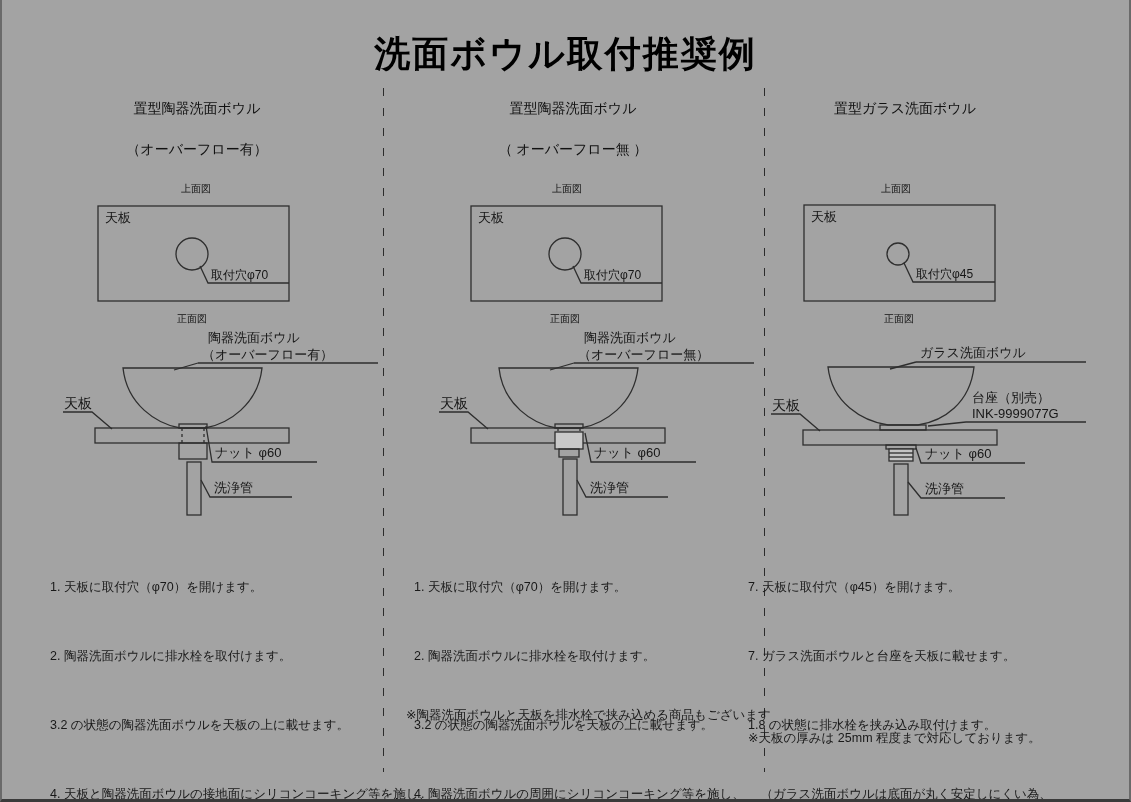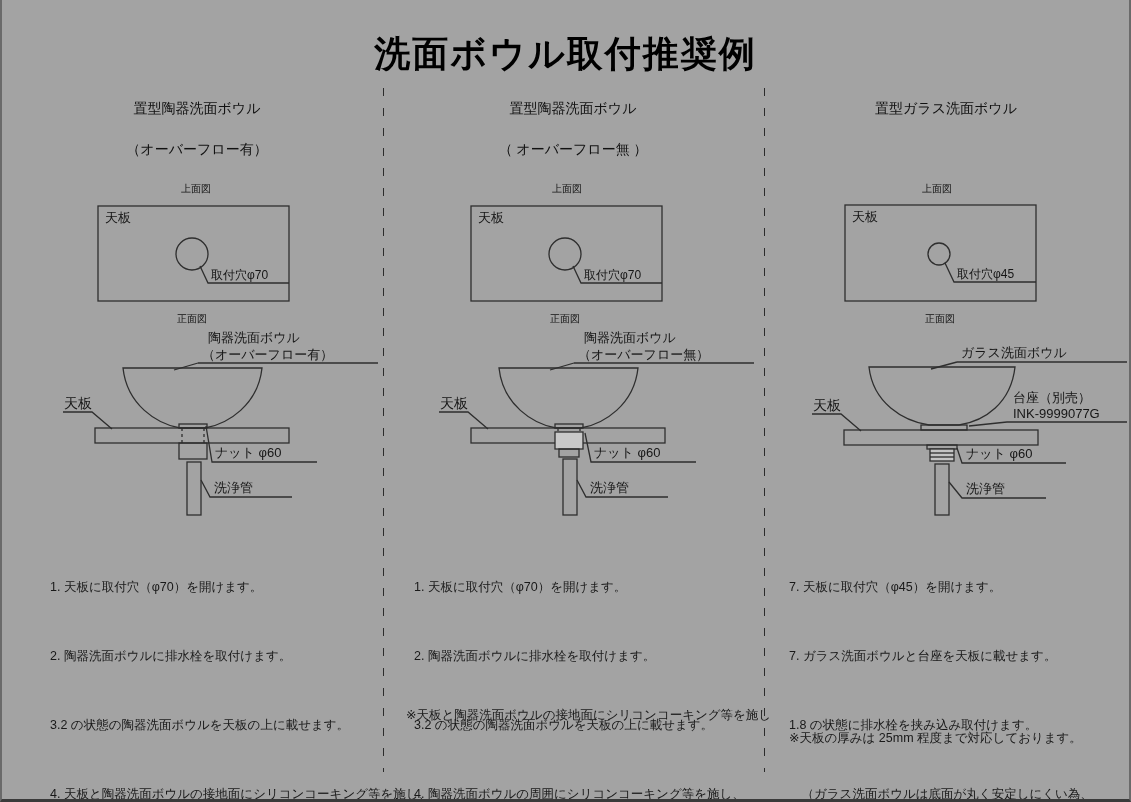--- a/index.html
+++ b/index.html
@@ -131,26 +131,26 @@
 
     <div class="steps" style="top:530px; left:30px;">
       <div>1. 天板に取付穴（φ70）を開けます。</div>
       <div>2. 陶器洗面ボウルに排水栓を取付けます。</div>
       <div>3.2 の状態の陶器洗面ボウルを天板の上に載せます。</div>
       <div>4. 陶器洗面ボウルの周囲にシリコンコーキング等を施し、</div>
       
     </div>
 
     <div class="notes" style="top:653px; left:22px;">
-      <div>※天板と陶器洗面ボウルの接地面にシリコンコーキング等を施し</div>
+      <div>※陶器洗面ボウルと天板を排水栓で挟み込める商品もございます</div>
       
     </div>
   </div>
 
-  <div class="col" style="left:763px; width:362px;text-decoration:underline;">
+  <div class="col" style="left:722px; width:362px;text-decoration:underline;">
     <div class="heading" style="top:88px;">
       <div>置型ガラス洗面ボウル</div>
     </div>
 
     <div class="viewlabel" style="top:182px; left:122px;">上面図</div>
     <svg style="top:202px; left:77px;" width="200" height="102" viewBox="0 0 200 102">
       <g stroke="#2e2e2e" stroke-width="1.3" fill="none">
         <rect x="3" y="3" width="191" height="96"></rect>
         <circle cx="97" cy="52" r="11"></circle>
         <polyline points="103,61 112,80 194,80"></polyline>

